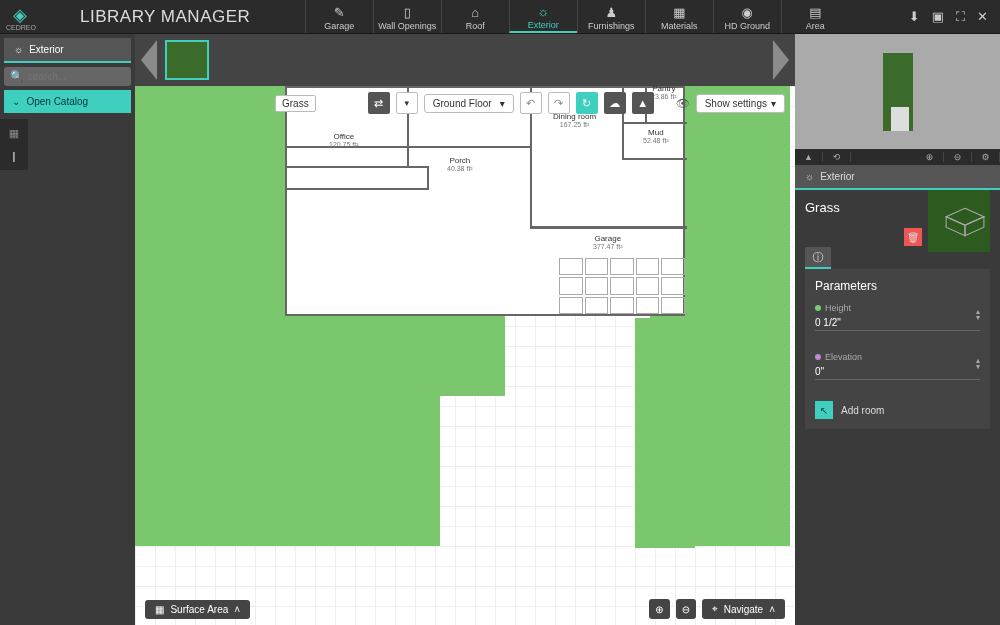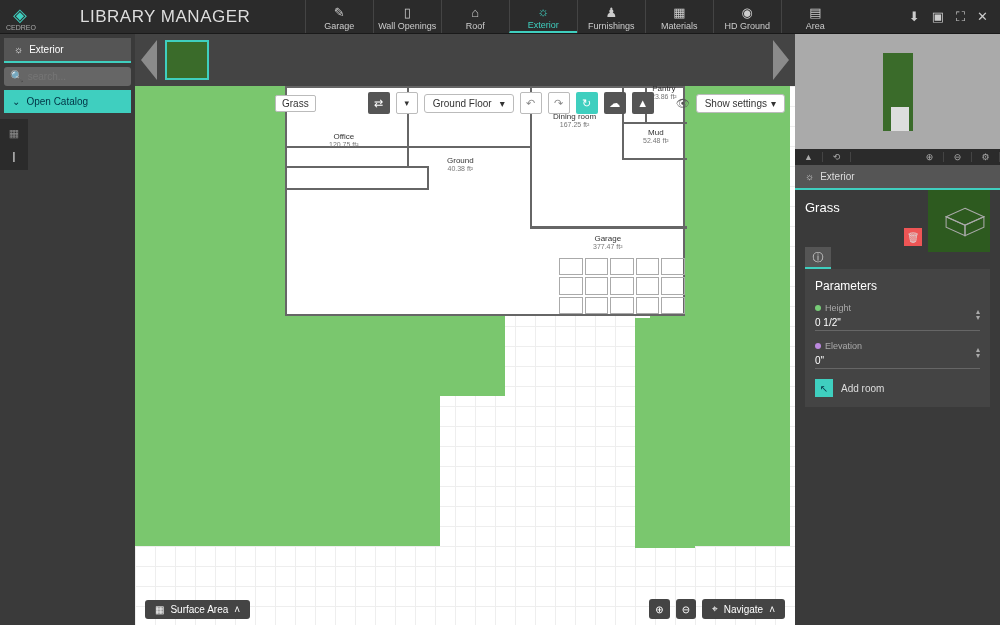--- a/index.html
+++ b/index.html
@@ -53,21 +53,21 @@
 .mini-tools{height:16px;background:#2b2b2b;display:flex;align-items:center}
 .mini-tools .seg{width:28px;text-align:center;font-size:9px;color:#aaa;border-right:1px solid #444;cursor:pointer}
 .panel-tab{background:#555;padding:6px 10px;font-size:10px;display:flex;align-items:center;gap:6px;border-bottom:2px solid #3fcfbf}
 .panel-body{padding:10px;position:relative;flex:1}
 .panel-title{font-size:13px;color:#fff;margin-bottom:8px}
 .swatch{width:62px;height:62px;background:#2d5a1f;position:absolute;right:10px;top:0px}
 .del-btn{width:18px;height:18px;background:#e55;position:absolute;right:78px;top:38px;display:flex;align-items:center;justify-content:center;font-size:10px;cursor:pointer}
 .info-tab{width:26px;height:22px;background:#555;border-bottom:2px solid #3fcfbf;display:flex;align-items:center;justify-content:center;margin-top:32px;font-size:11px}
 .params-box{background:#444;padding:10px;margin-top:0}
 .params-title{font-size:12px;color:#fff;margin-bottom:10px}
-.param-row{margin-bottom:10px;position:relative}
+.param-row{margin-bottom:21px;position:relative}
 .param-label{font-size:9px;color:#aaa;display:flex;align-items:center;gap:4px}
 .dot{width:6px;height:6px;border-radius:50%}
 .dot.g{background:#7c7}
 .dot.p{background:#b8d}
 .param-val{font-size:10px;color:#fff;border-bottom:1px solid #666;padding:2px 0;margin-top:2px}
 .spinner{position:absolute;right:0;top:6px;font-size:8px;color:#aaa;line-height:6px}
 .iso-cube{position:absolute;right:14px;top:16px;width:42px;height:32px}
 .iso-cube svg{width:100%;height:100%}
 .add-pt{display:flex;align-items:center;gap:8px;margin-top:6px;font-size:10px;cursor:pointer}
 .add-pt .ab{width:18px;height:18px;background:#3fcfbf;display:flex;align-items:center;justify-content:center;color:#034}
@@ -169,21 +169,21 @@
         <div class="wall" style="top:70px;left:335px;width:65px;height:2px"></div>
         <div class="wall" style="top:78px;left:0;width:140px;height:2px"></div>
         <div class="wall" style="top:78px;left:140px;width:2px;height:24px"></div>
         <div class="wall" style="top:100px;left:0;width:142px;height:2px"></div>
         <div class="wall" style="top:138px;left:243px;width:157px;height:3px"></div>
         <div class="room-label" style="top:44px;left:42px">
             <div>Office</div>
             <div class="sq">120.75 ft²</div>
           </div>
         <div class="room-label" style="top:68px;left:160px">
-            <div>Ground</div>
+            <div>Porch</div>
             <div class="sq">40.38 ft²</div>
           </div>
         <div class="room-label" style="top:24px;left:266px">
             <div>Dining room</div>
             <div class="sq">167.25 ft²</div>
           </div>
         <div class="room-label" style="top:-4px;left:364px">
             <div>Pantry</div>
             <div class="sq">23.86 ft²</div>
           </div>

